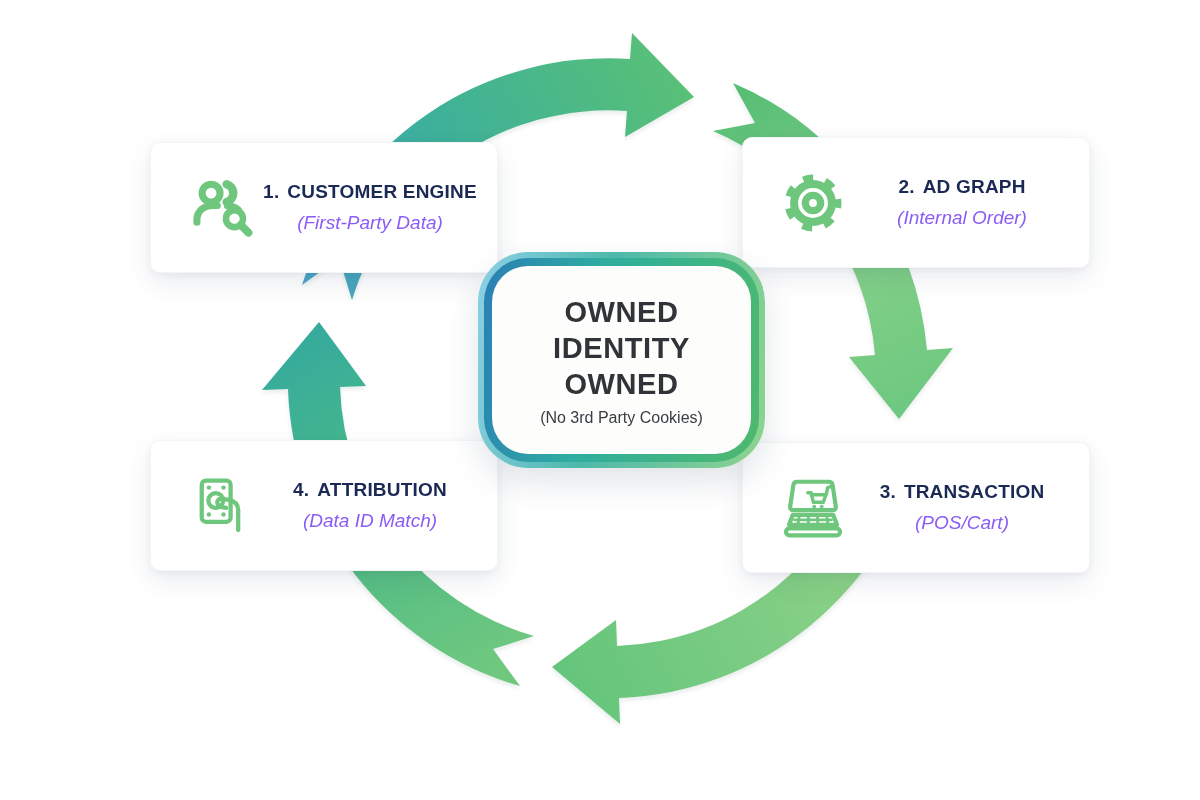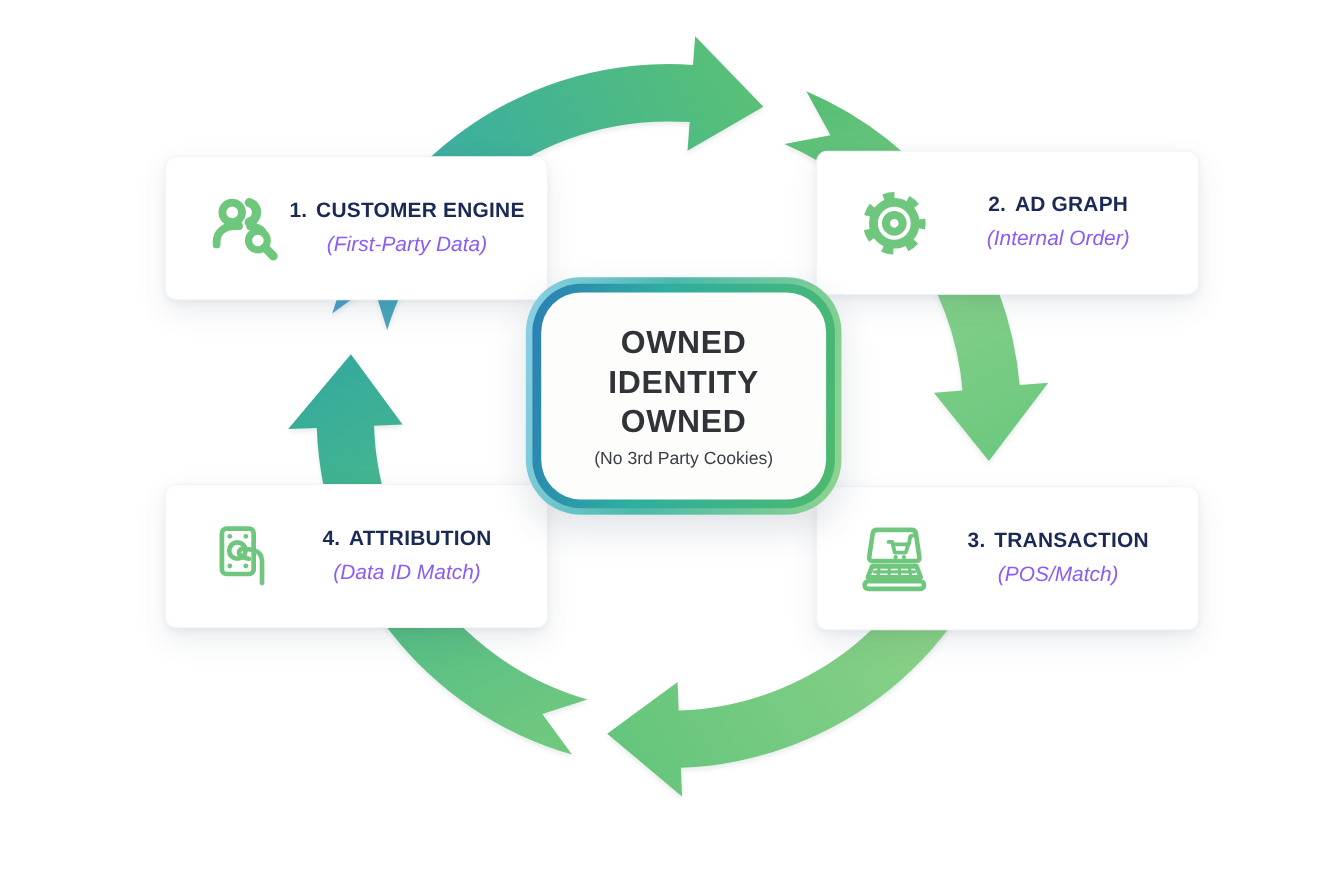--- a/index.html
+++ b/index.html
@@ -123,21 +123,21 @@
         <path d="M10.5 28.6 H37.5 L40 35.2 H8 Z"></path>
         <path d="M14.9 28.6 L14 35.2 M21 28.6 L20.8 35.2 M27 28.6 L27.2 35.2 M33.1 28.6 L34 35.2 M11.7 31.9 H36.3" stroke-width="1.9"></path>
         <rect x="6" y="37.6" width="36" height="4.6" rx="2.2"></rect>
       </svg>
     </div>
     <div class="texts">
       <div class="title-row">
         <span class="step-num">3.</span>
         <span class="title">TRANSACTION</span>
       </div>
-      <span class="subtitle">(POS/Match)</span>
+      <span class="subtitle">(POS/Cart)</span>
     </div>
   </div>
 
   <div class="card" id="card-4">
     <div class="icon-wrap">
       <svg class="icon-svg" width="66" height="66" viewBox="0 0 48 48" fill="none" stroke="#6fc67d" stroke-width="3.1" stroke-linecap="round" stroke-linejoin="round">
         <rect x="10" y="5.5" width="21" height="30" rx="3"></rect>
         <circle cx="15.2" cy="10.6" r="1.6" fill="#6fc67d" stroke="none"></circle>
         <circle cx="25.8" cy="10.6" r="1.6" fill="#6fc67d" stroke="none"></circle>
         <circle cx="15.2" cy="30.2" r="1.6" fill="#6fc67d" stroke="none"></circle>

